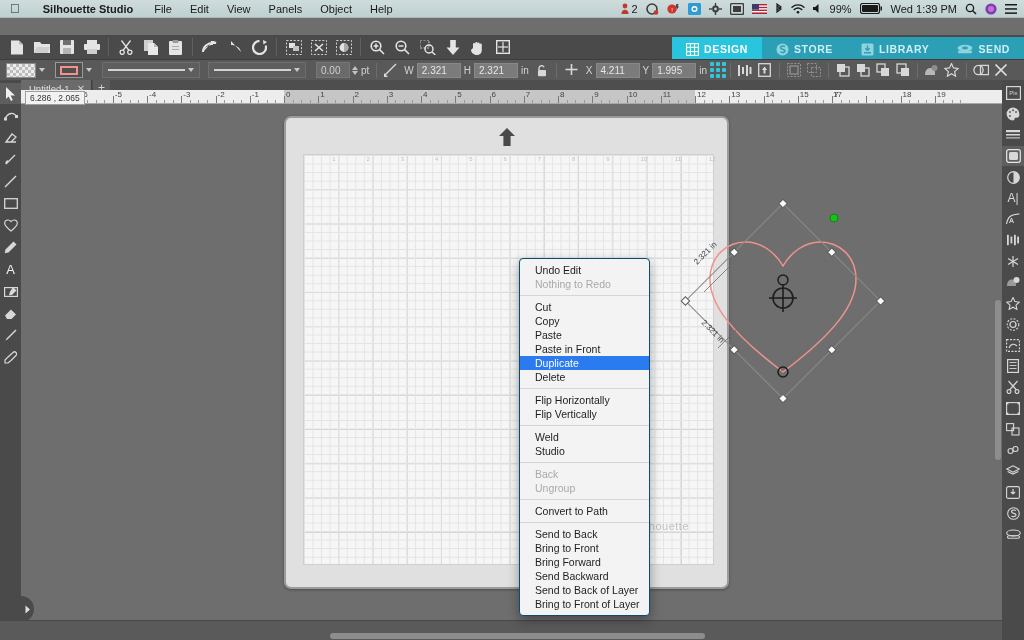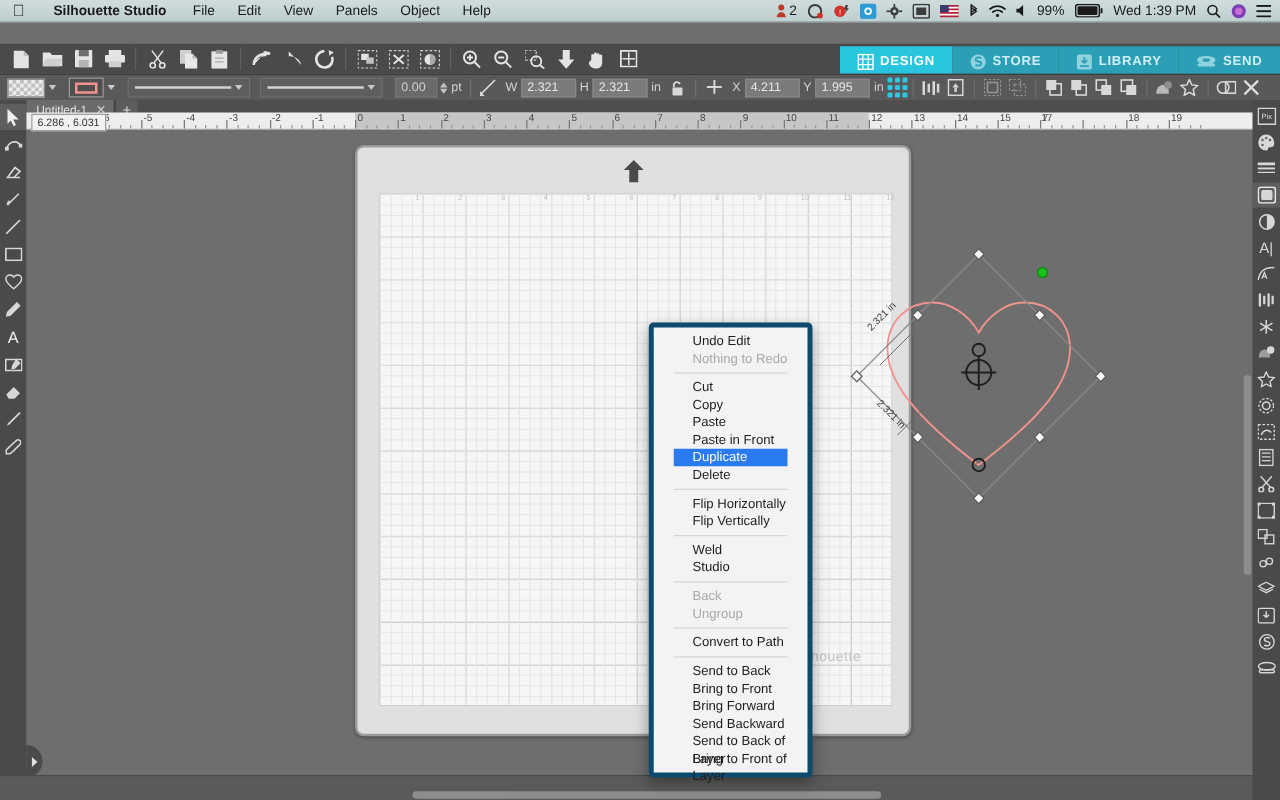--- a/index.html
+++ b/index.html
@@ -204,23 +204,23 @@
 
   
   .shapewrap { position: absolute; left: 372px; top: 58px; width: 250px; height: 250px; }
   .dimlbl {
     position: absolute; font-size: 8px; color: #3a3a3a; white-space: nowrap;
   }
 
   
   .ctxmenu {
     position: absolute; left: 519px; top: 258px; width: 131px;
-    background: #f3f3f3; border: 4px solid #0c4a6e; border-radius: 4px;
+    background: #f3f3f3; border: 1px solid #0c4a6e; border-radius: 4px;
     box-shadow: 0 4px 12px rgba(0,0,0,.35);
-    padding: 4px 16px; z-index: 50;
+    padding: 4px 0; z-index: 50;
     font-size: 10.5px; color: #1d1d1d;
   }
   .ctxitem { height: 14px; line-height: 14px; padding: 0 0 0 15px; }
   .ctxitem.sel { background: #2a7bf0; color: #fff; }
   .ctxitem.dis { color: #a9a9a9; }
   .ctxsep { height: 1px; background: #d6d6d6; margin: 4px 0; }
 
   
   .bottombar {
     position: absolute; left: 0; bottom: 0; width: 1024px; height: 20px;
@@ -858,21 +858,21 @@
         <div class="tk tmin" style="left: 909.062px;"></div>
         <div class="tk tmin" style="left: 917.625px;"></div>
         <div class="tk tmin" style="left: 926.188px;"></div>
         <div class="tk tmaj" style="left: 934.75px;"></div>
         <div class="num" style="left: 936.75px;">19</div>
         <div class="tk tmin" style="left: 943.312px;"></div>
         <div class="tk tmin" style="left: 951.875px;"></div>
         <div class="tk tmin" style="left: 960.438px;"></div>
       </div>
   </div>
-  <div class="coordbox">6.286 , 6.031</div>
+  <div class="coordbox">6.286 , 2.065</div>
   <div class="ruler-v"></div>
 
   <div class="leftrail">
     <span class="ti sel">
       <svg width="11" height="14" viewBox="0 0 11 14">
           <path d="M1 0l9 8.5H5.6L7.8 13 6 14 3.6 9.4 1 12z" fill="#f0f0f0"></path>
         </svg>
     </span>
     <span class="ti">
       <svg width="14" height="12" viewBox="0 0 14 12">

